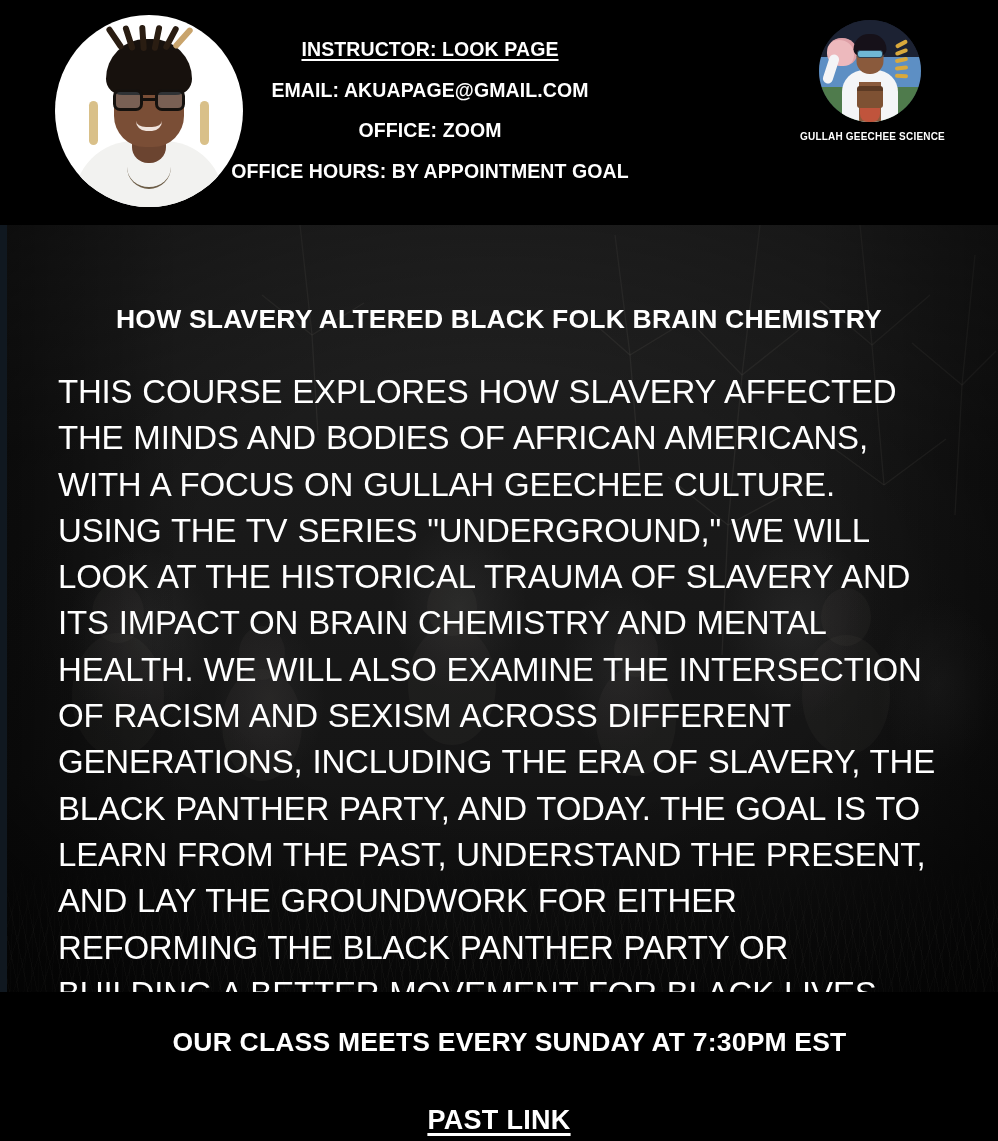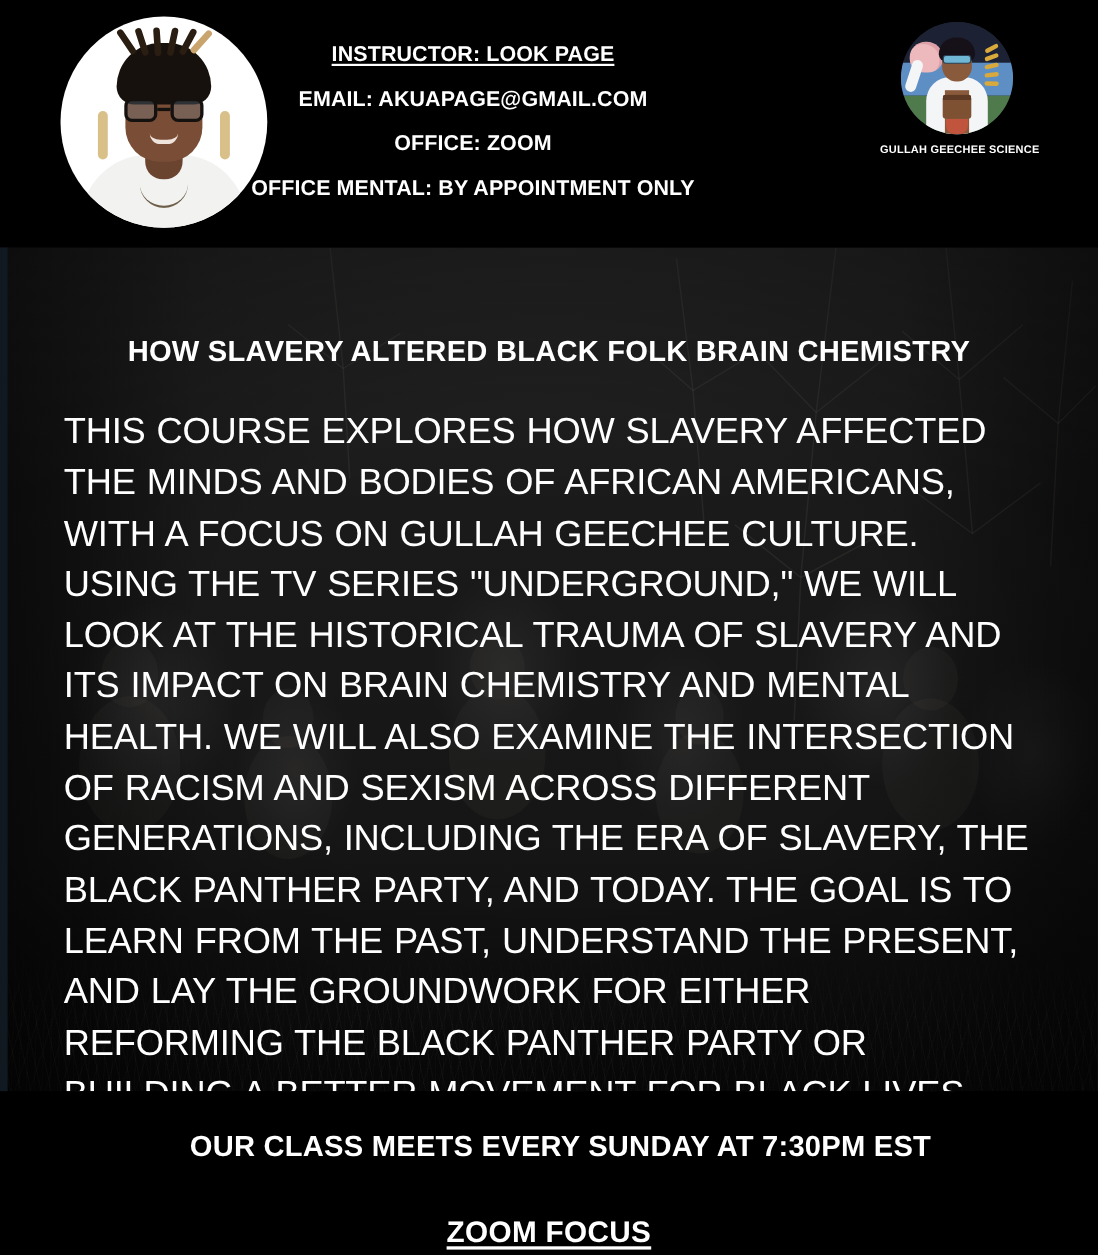--- a/index.html
+++ b/index.html
@@ -392,21 +392,21 @@
         </div>
         <div class="pt-smile"></div>
         <div class="pt-chain"></div>
       </div>
     </div>
 
     <div class="header-info">
       <div class="underlined">INSTRUCTOR: LOOK PAGE </div>
       <div>EMAIL: AKUAPAGE@GMAIL.COM</div>
       <div>OFFICE: ZOOM</div>
-      <div>OFFICE MENTAL: BY APPOINTMENT ONLY</div>
+      <div>OFFICE HOURS: BY APPOINTMENT GOAL</div>
     </div>
 
     <div class="brand">
       <div class="brand-badge">
         <div class="bb-band bb-navy"></div>
         <div class="bb-band bb-blue"></div>
         <div class="bb-band bb-green"></div>
         <div class="bb-brain"></div>
         <div class="bb-wheat">
           <i></i>
@@ -466,17 +466,17 @@
     <div class="bg-vignette"></div>
 
     <div class="main-inner">
       <div class="course-title">HOW SLAVERY ALTERED BLACK FOLK BRAIN CHEMISTRY</div>
       <div class="course-desc">THIS COURSE EXPLORES HOW SLAVERY AFFECTED THE MINDS AND BODIES OF AFRICAN AMERICANS, WITH A FOCUS ON GULLAH GEECHEE CULTURE. USING THE TV SERIES "UNDERGROUND," WE WILL LOOK AT THE HISTORICAL TRAUMA OF SLAVERY AND ITS IMPACT ON BRAIN CHEMISTRY AND MENTAL HEALTH. WE WILL ALSO EXAMINE THE INTERSECTION OF RACISM AND SEXISM ACROSS DIFFERENT GENERATIONS, INCLUDING THE ERA OF SLAVERY, THE BLACK PANTHER PARTY, AND TODAY. THE GOAL IS TO LEARN FROM THE PAST, UNDERSTAND THE PRESENT, AND LAY THE GROUNDWORK FOR EITHER REFORMING THE BLACK PANTHER PARTY OR BUILDING A BETTER MOVEMENT FOR BLACK LIVES.</div>
     </div>
   </div>
 
   <div class="footer">
     <div class="meeting-time">OUR CLASS MEETS EVERY SUNDAY AT 7:30PM EST</div>
-    <div><a class="zoom-link-label" href="#">ZOOM FOCUS</a></div>
+    <div><a class="zoom-link-label" href="#">PAST LINK</a></div>
 
   </div>
 
 </div>
 
 </body></html>

